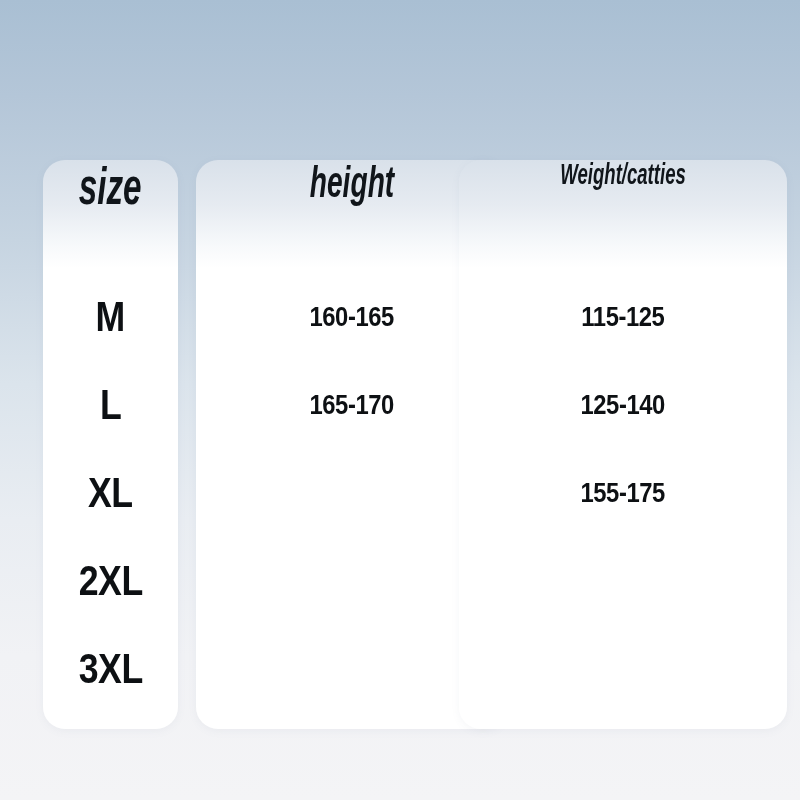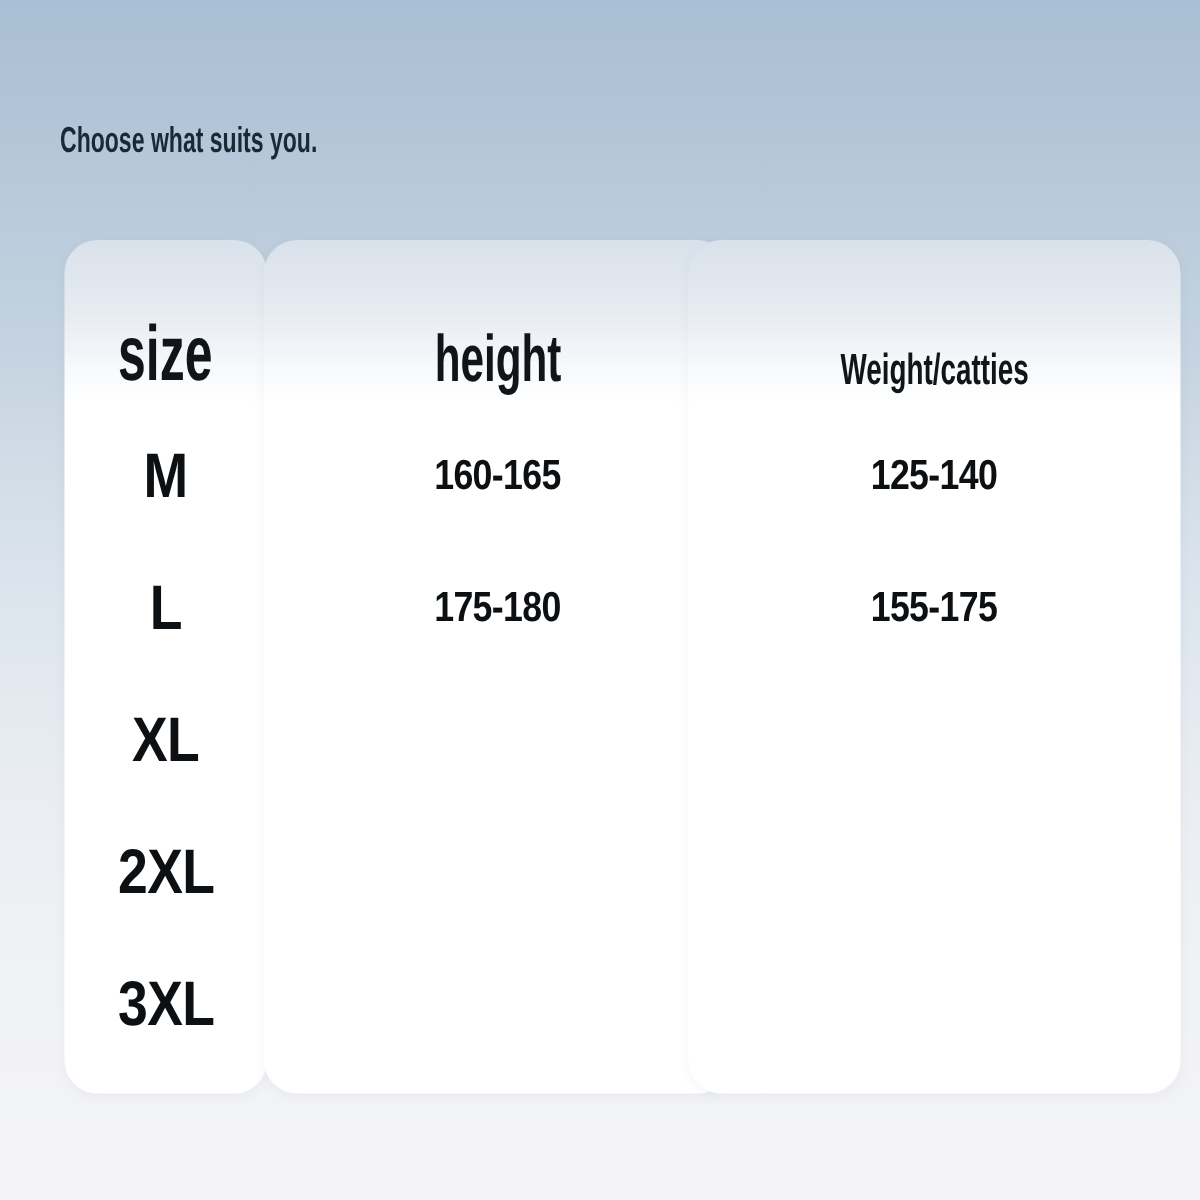--- a/index.html
+++ b/index.html
@@ -49,30 +49,31 @@
     border-radius: 22px;
     background: linear-gradient(180deg,
       #d9e1ea 0%,
       #e6ebf1 8%,
       #f7f9fb 15%,
       #ffffff 19%,
       #ffffff 100%);
     box-shadow: 0 2px 8px rgba(110, 130, 155, 0.07);
   }
   .card-size   { left: 43px;  width: 135px; }
-  .card-height { left: 176px; width: 311px; }
+  .card-height { left: 196px; width: 311px; }
   .card-weight { left: 459px; width: 328px; }
   .card-header {
     height: 102px;
     display: flex;
-    align-items: flex-end;
+    align-items: flex-start;
     justify-content: center;
     font-weight: bold;
     line-height: 1;
     color: #10151a;
+    font-style: italic;
   }
   .card-header .cond { transform-origin: center center; }
   .h-size   { font-size: 52px; }
   .h-height { font-size: 44px; }
   .h-weight { font-size: 29px; }
   .rows {
     padding-top: 11px;
   }
   .cell {
     height: 88px;
@@ -91,23 +92,20 @@
     letter-spacing: -0.5px;
   }
   .cell-size   { font-size: 42px; }
   .cell-number { font-size: 28px; }
 </style>
 </head>
 <body>
 
 <div class="page">
 
-  <div class="title">
-    <span class="cond">Choose what suits you.</span>
-  </div>
 
   <section class="card card-size">
     <div class="card-header">
       <span class="cond h-size">size</span>
     </div>
     <div class="rows">
       <div class="cell cell-size">
           <span class="val">M</span>
         </div>
       <div class="cell cell-size">
@@ -127,30 +125,33 @@
 
   <section class="card card-height">
     <div class="card-header">
       <span class="cond h-height">height</span>
     </div>
     <div class="rows">
       <div class="cell cell-number">
           <span class="val">160-165</span>
         </div>
       <div class="cell cell-number">
-          <span class="val">175-180</span>
+          <span class="val">165-170</span>
         </div>
     </div>
   </section>
 
   <section class="card card-weight">
     <div class="card-header">
       <span class="cond h-weight">Weight/catties</span>
     </div>
     <div class="rows">
+      <div class="cell cell-number">
+          <span class="val">115-125</span>
+        </div>
       <div class="cell cell-number">
           <span class="val">125-140</span>
         </div>
       <div class="cell cell-number">
           <span class="val">155-175</span>
         </div>
     </div>
   </section>
 
 </div>

